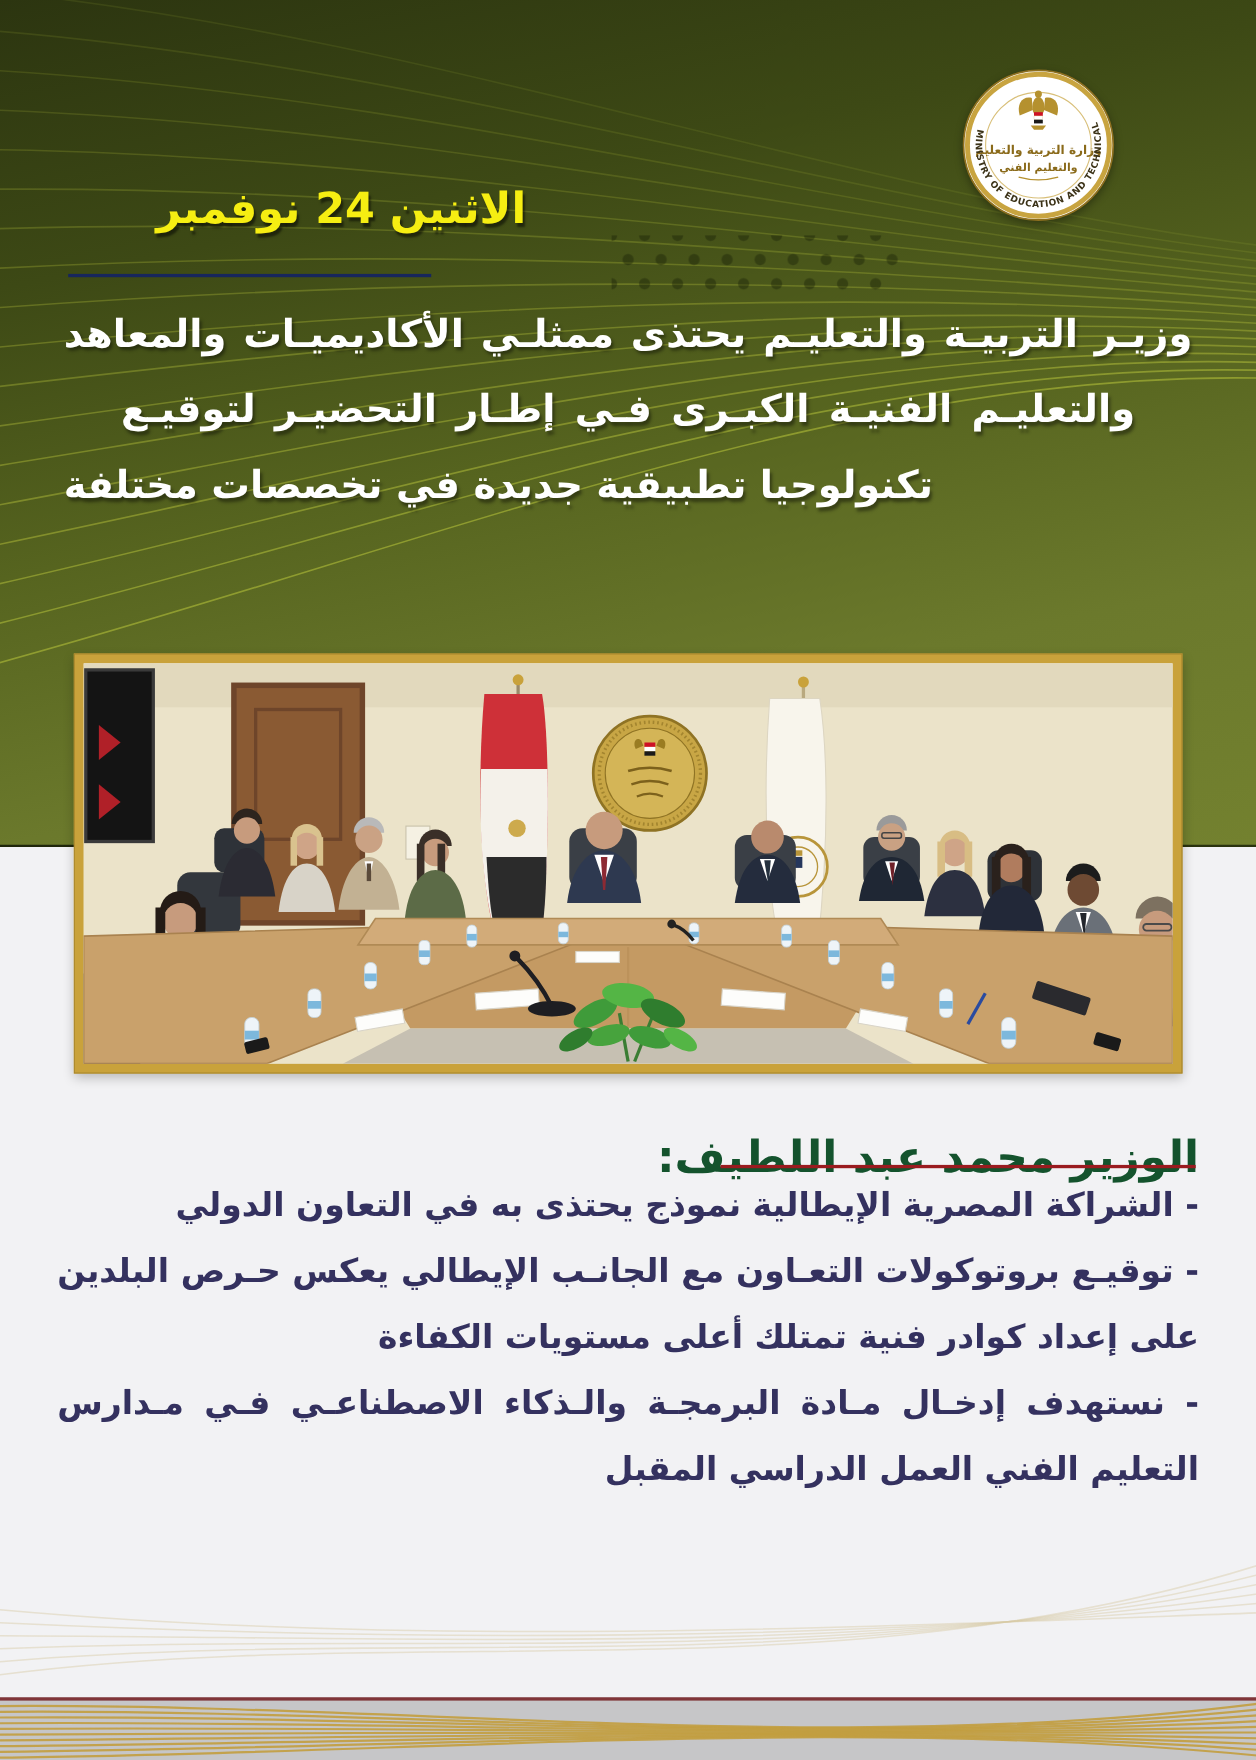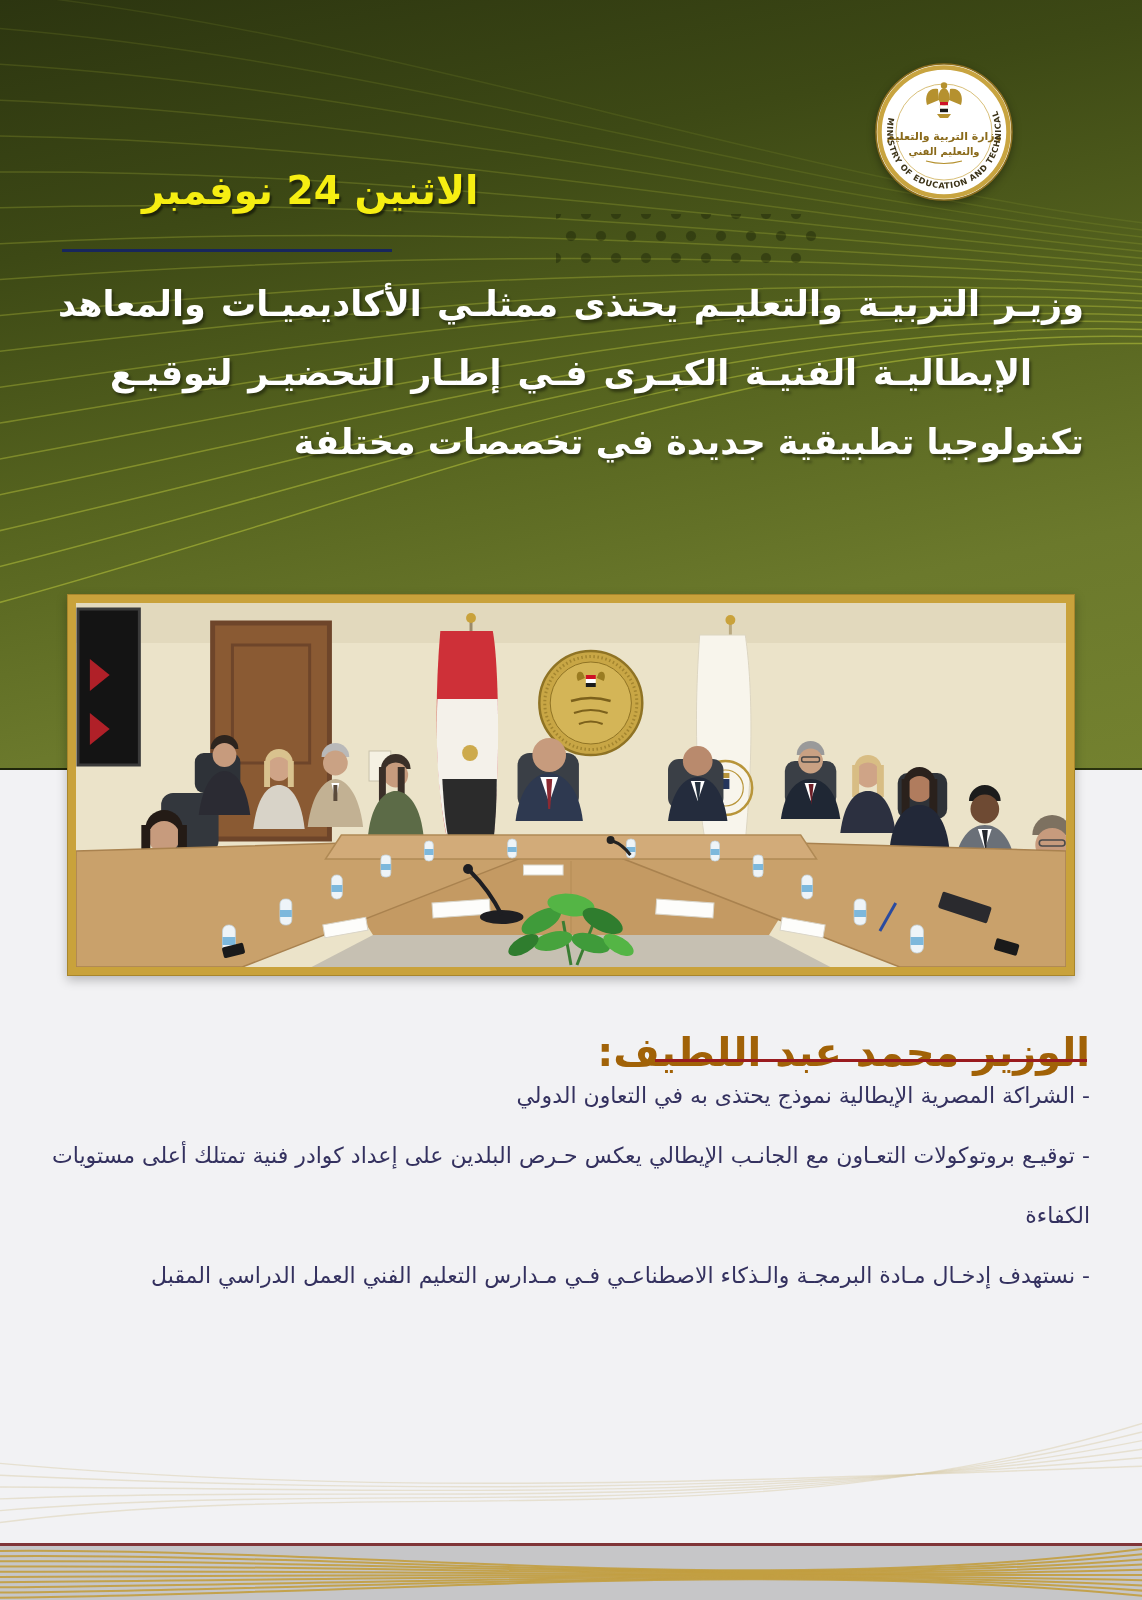--- a/index.html
+++ b/index.html
@@ -30,40 +30,40 @@
     background-position:0 0,15px 22px;
   }
   .headline{
     position:absolute;left:58px;right:58px;top:270px;direction:rtl;
     color:#ffffff;font-weight:700;font-size:35px;line-height:69px;
     text-shadow:2px 3px 3px rgba(0,0,0,.42);
   }
   .headline .hl{display:block;}
   .headline .l0,.headline .l2{text-align:justify;text-align-last:justify;}
   .headline .l1{text-align:justify;text-align-last:justify;padding:0 52px;}
-  .headline .l3{text-align:right;}
+  .headline .l3{text-align:left;}
   
   .ministry-logo{position:absolute;left:874px;top:62px;width:140px;height:140px;filter:drop-shadow(0 3px 4px rgba(0,0,0,.35));}
   
   .photo-frame{
     position:absolute;left:67px;top:594px;width:1008px;height:382px;
     background:#c9a23b;padding:9px;box-sizing:border-box;
     box-shadow:0 4px 10px rgba(0,0,0,.25), inset 0 0 0 1px #a8862c;
   }
   .photo-frame svg{display:block;width:100%;height:100%;background:#eae2c8;}
   
   .waves-decor{position:absolute;left:0;top:1395px;width:1142px;height:150px;pointer-events:none;}
   .minister-heading{
     position:absolute;right:52px;top:996px;direction:rtl;
-    color:#a16207;font-size:40px;font-weight:700;white-space:nowrap;
+    color:#14532d;font-size:40px;font-weight:700;white-space:nowrap;
   }
   .heading-underline{position:absolute;right:55px;top:1059px;width:432px;height:3px;background:#9a1b1f;}
   .statements{
     position:absolute;right:52px;left:52px;top:1066px;direction:rtl;
-    color:#34315f;font-size:22px;font-weight:400;line-height:60px;
+    color:#34315f;font-size:30px;font-weight:700;line-height:60px;
     text-align:justify;
   }
   .statements p{margin:0;}
   
   .footer-band{
     position:absolute;left:0;bottom:0;width:1142px;height:54px;
     background:#c6c6c8;border-top:3px solid #803538;
   }
   .footer-band svg{position:absolute;left:0;top:0;width:1142px;height:54px;}
 </style>
@@ -91,21 +91,21 @@
       <path d="M -6 568 C 400 466 780 324 1160 337" fill="none" stroke="#c8d440" stroke-width="1.5" opacity="0.452"></path>
       <path d="M -6 604 C 400 493 780 333 1160 344" fill="none" stroke="#c8d440" stroke-width="1.5" opacity="0.474"></path>
     </svg>
 
   <div class="date-badge">الاثنين 24 نوفمبر</div>
   <div class="date-underline"></div>
   <div class="dots-pattern"></div>
 
   <div class="headline">
     <span class="hl l0">وزيـر التربيـة والتعليـم يحتذى ممثلـي الأكاديميـات والمعاهد</span>
-    <span class="hl l1">الإيطاليـة الفنيـة الكبـرى فـي إطـار التحضيـر لتوقيـع</span>
+    <span class="hl l1">والتعليـم الفنيـة الكبـرى فـي إطـار التحضيـر لتوقيـع</span>
     <span class="hl l3">تكنولوجيا تطبيقية جديدة في تخصصات مختلفة</span>
   </div>
 
   <svg class="ministry-logo" viewBox="0 0 140 140">
     <circle cx="70" cy="70" r="68" fill="#ffffff" stroke="#8d6f1f" stroke-width="1.6"></circle>
     <circle cx="70" cy="70" r="64.5" fill="none" stroke="#c8a440" stroke-width="4.5"></circle>
     <circle cx="70" cy="70" r="48" fill="none" stroke="#c8a440" stroke-width="1" opacity="0.7"></circle>
     <g>
       <circle cx="70" cy="23.5" r="3.2" fill="#b5912f"></circle>
       <path d="M64,27 C55,25 50,33 53,43 L65,38 Z" fill="#b5912f"></path>

